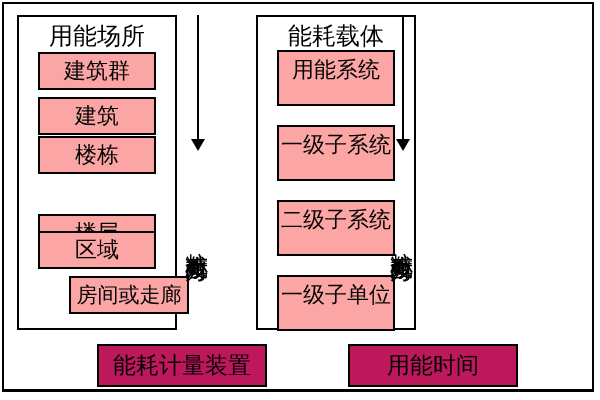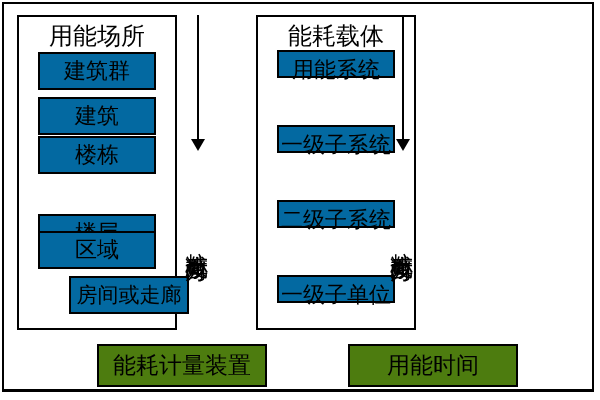--- a/index.html
+++ b/index.html
@@ -41,24 +41,24 @@
   .node {
     position: absolute;
     left: 50%;
     transform: translateX(-50%);
     width: 118px;
     border: 2px solid #000;
     box-sizing: border-box;
     text-align: center;
     font-size: 22px;
     white-space: nowrap;
-    background: #0369a1;
+    background: #fca5a5;
   }
   .node.h38 { height: 38px; line-height: 34px; }
-  .node.h40 { height: 28px; line-height: 36px; }
+  .node.h40 { height: 56px; line-height: 36px; }
   
   .c1-s0 { top: 35px; }  .c1-s1 { top: 80px; }  .c1-s2 { top: 119px; }
   .c1-s3 { top: 170px; margin-top: 27px; } .c1-s4 { top: 214px; } .c1-s5 { top: 259px; margin-left: 32px; }
   
   .c4-s0 { top: 33px; } .c4-s1 { top: 108px; } .c4-s2 { top: 183px; } .c4-s3 { top: 258px; }
   .node.wide { width: 120px; font-size: 21px; }
   
   .arrow { position: absolute; top: 15px; width: 14px; }
   .arrow-1 { left: 191px; }
   .arrow-2 { left: 396px; }
@@ -92,21 +92,21 @@
   .footer-box {
     position: absolute;
     top: 344px;
     width: 170px; height: 43px;
     border: 2px solid #000;
     box-sizing: border-box;
     text-align: center;
     font-size: 23px;
     line-height: 39px;
     white-space: nowrap;
-    background: #4d7c0f;
+    background: #be185d;
   }
   .footer-left { left: 97px; }
   .footer-right { left: 348px; }
 </style>
 </head>
 <body>
 
 <div class="screen">
   <div class="outer-frame"></div>
 

